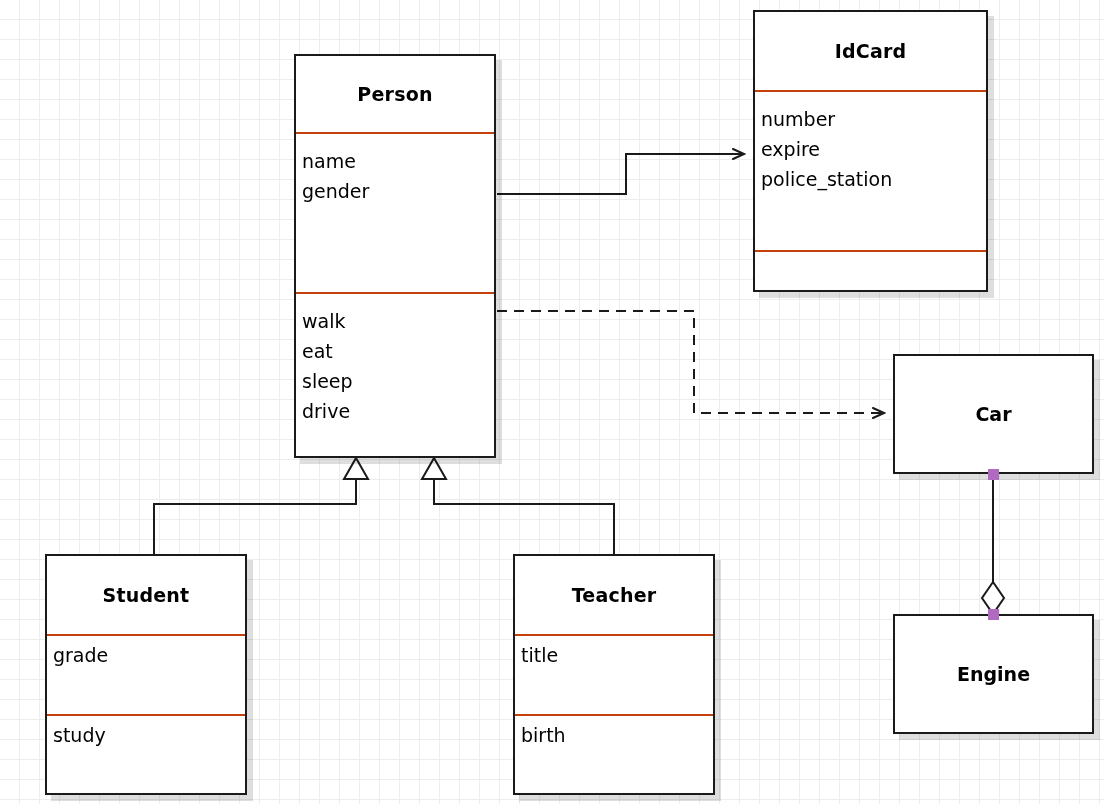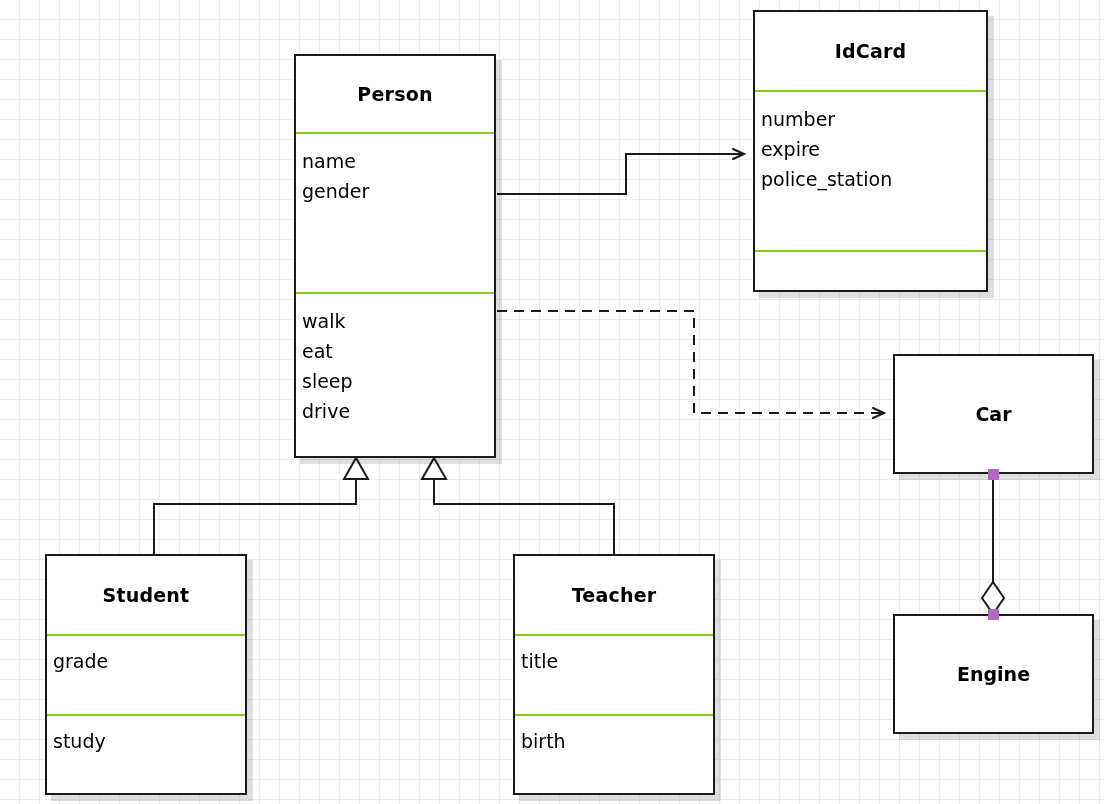--- a/index.html
+++ b/index.html
@@ -39,21 +39,21 @@
     z-index: 2;
     display: flex;
     flex-direction: column;
   }
   .compartment {
     box-sizing: border-box;
     position: relative;
     overflow: hidden;
   }
   .compartment + .compartment {
-    border-top: 2px solid #84cc16;
+    border-top: 2px solid #c2410c;
   }
   .cls-name {
     display: flex;
     align-items: center;
     justify-content: center;
     font-weight: bold;
     font-size: 19px;
     color: #000000;
     letter-spacing: 0.2px;
   }
@@ -67,21 +67,21 @@
     white-space: nowrap;
   }
   .center-only {
     display: flex;
     align-items: center;
     justify-content: center;
     font-weight: bold;
     font-size: 19px;
   }
   .member-row {
-    padding: 14px 0 0 6px;
+    padding: 8px 0 0 6px;
     font-size: 19px;
     color: #000000;
   }
   .empty-compartment {}
   .endpoint {
     position: absolute;
     width: 11px;
     height: 11px;
     background: #b06bc0;
     z-index: 4;

